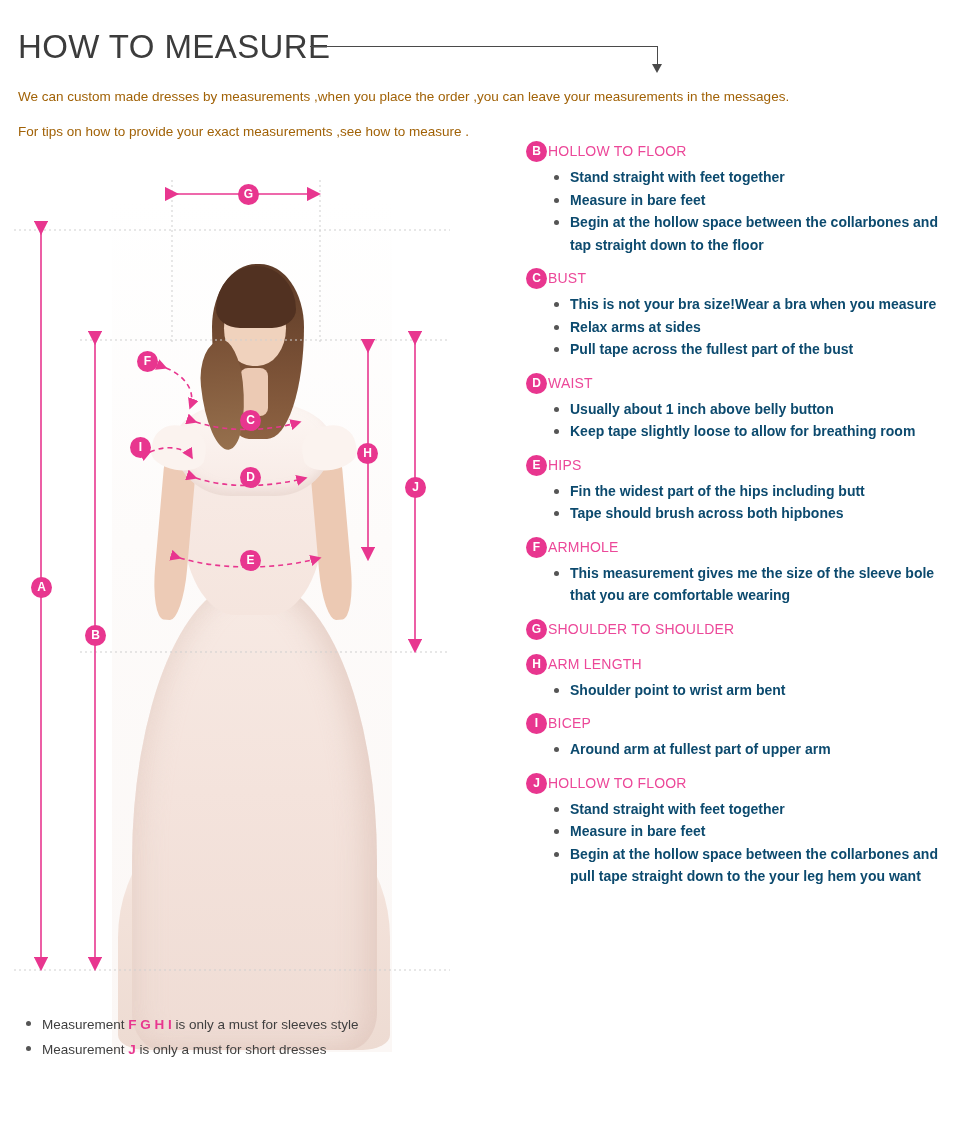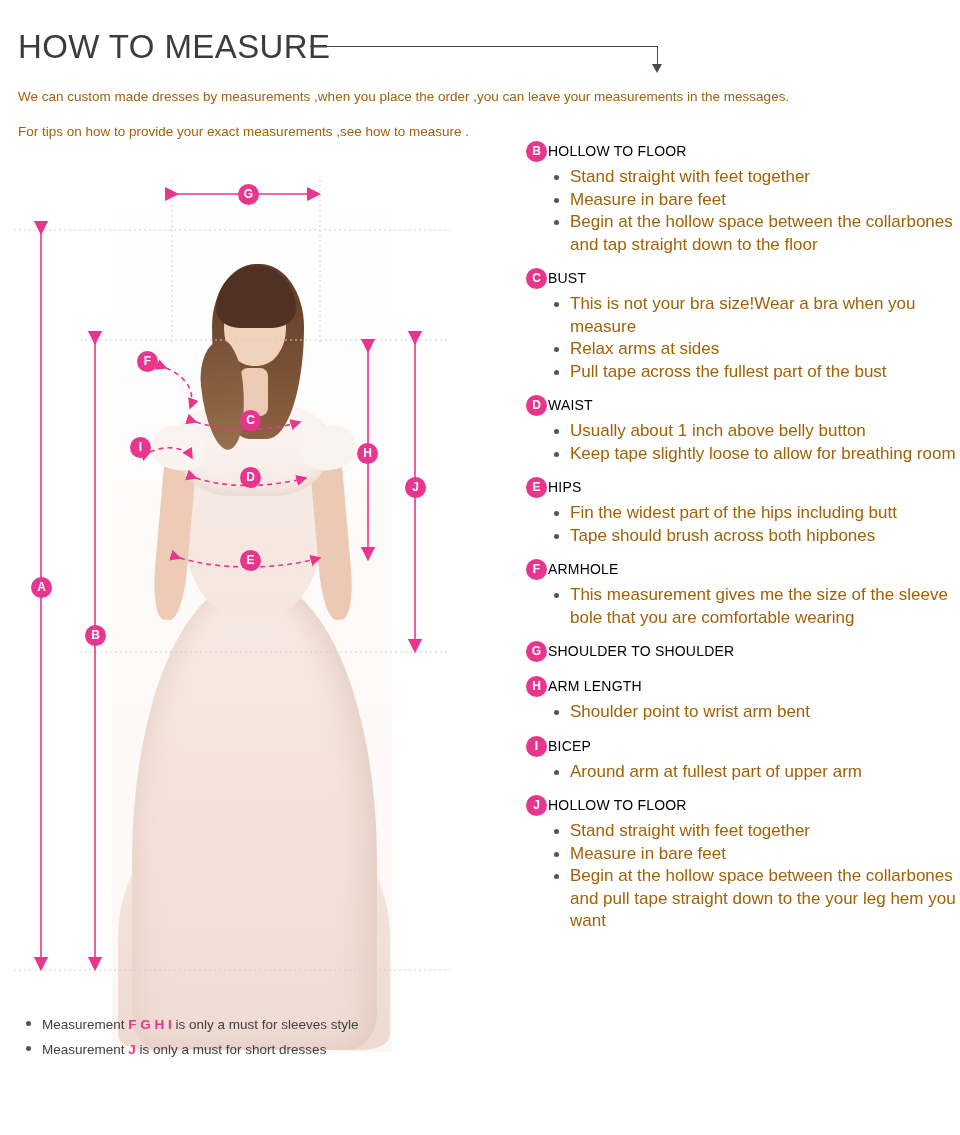--- a/index.html
+++ b/index.html
@@ -205,36 +205,37 @@
     border-radius: 50%;
     background: #e8368f;
     color: #fff;
     font-size: 12px;
     font-weight: bold;
     line-height: 21px;
     text-align: center;
   }
   .sect-title {
     font-size: 14px;
-    color: #000000;
+    color: #ec4899;
     letter-spacing: .2px;
     margin-top: 28px;
   }
   ul.bullets {
     margin: 2px 0 0 0;
     padding: 0 0 0 56px;
     list-style: none;
   }
   ul.bullets li {
     position: relative;
-    font-size: 17px;
-    color: #a16207;
+    font-size: 14px;
+    color: #0c4a6e;
     line-height: 22.5px;
     padding: 0 0 0 0;
     margin-bottom: 0px;
+    font-weight: bold;
   }
   ul.bullets li::before {
     content: "";
     position: absolute;
     left: -16px; top: 9px;
     width: 5px; height: 5px;
     border-radius: 50%;
     background: #555;
   }
 

